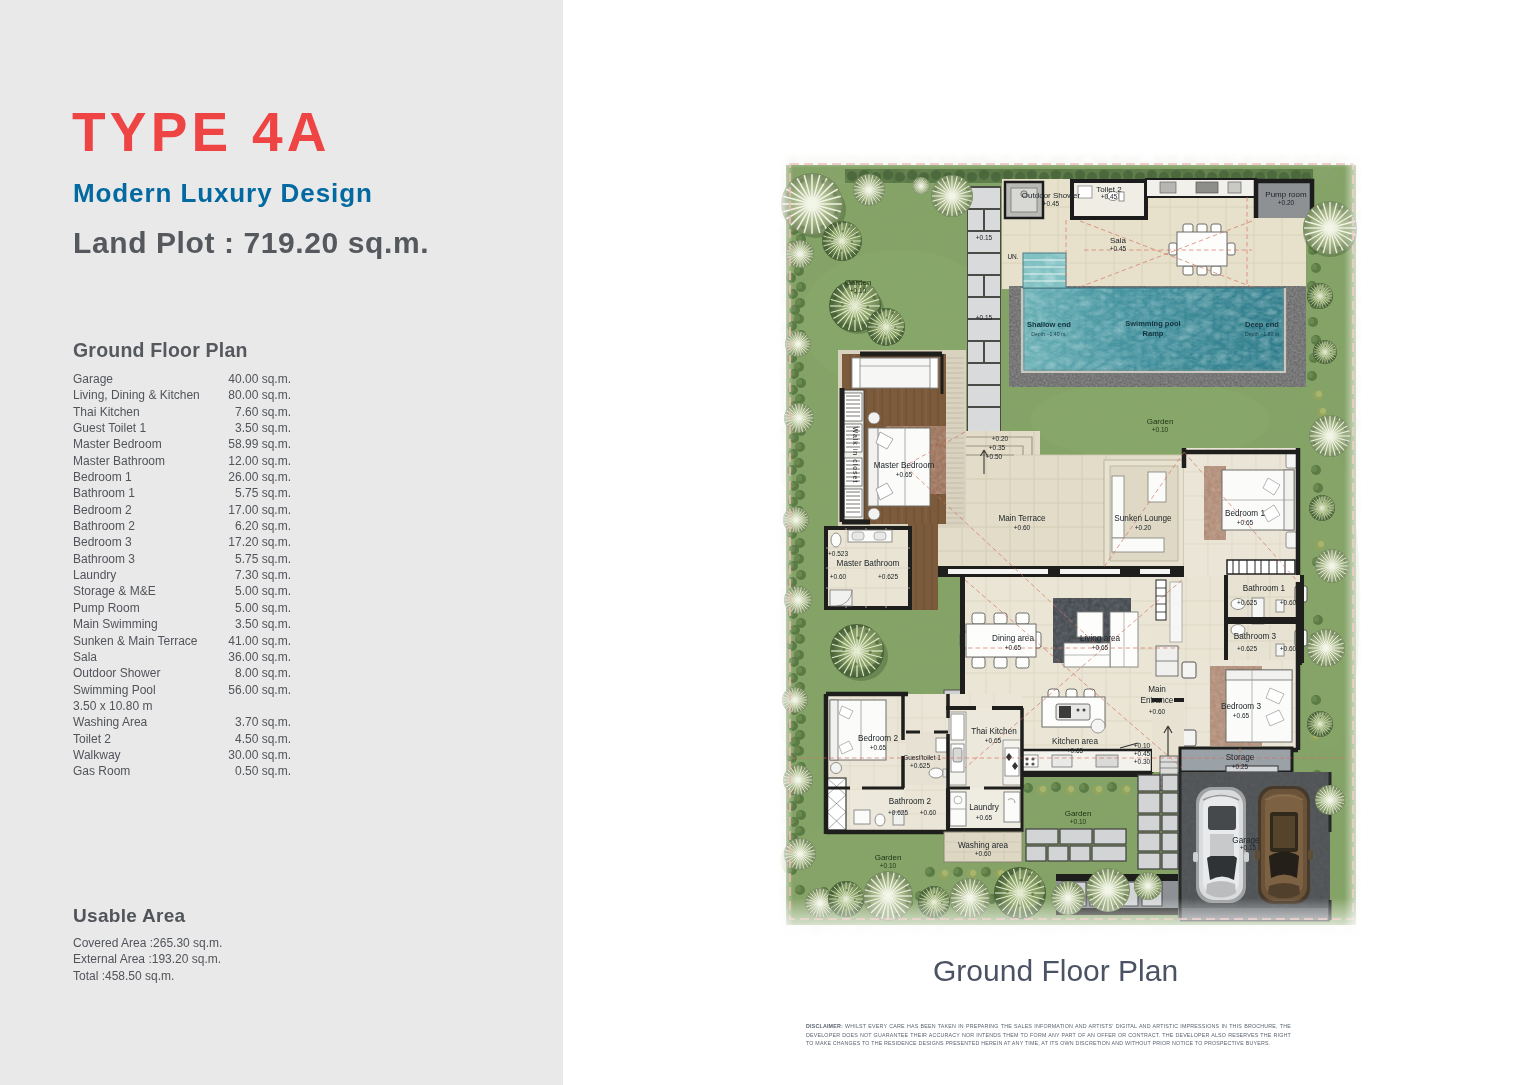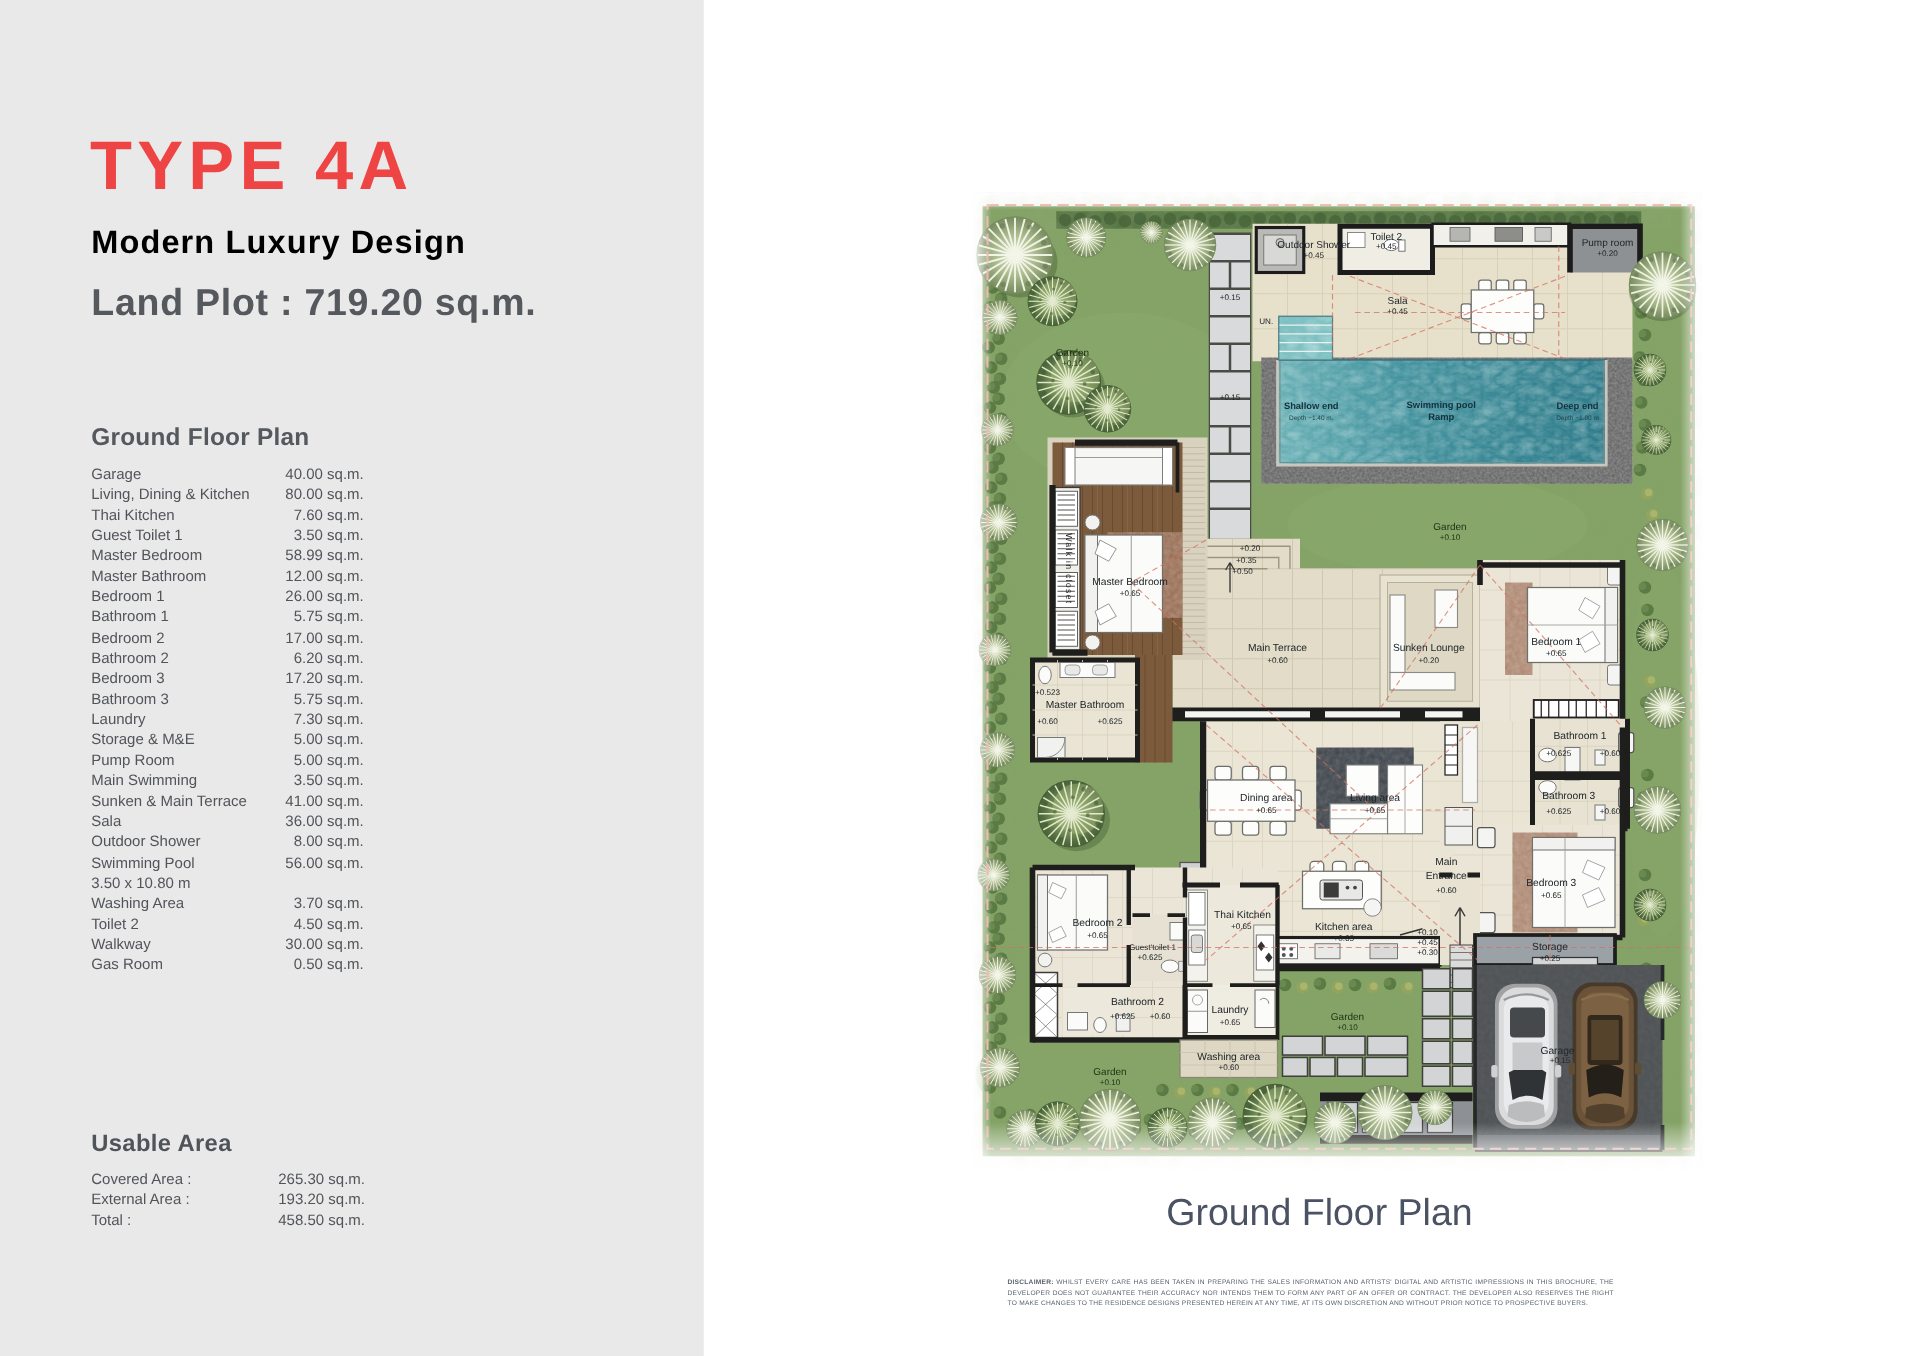--- a/index.html
+++ b/index.html
@@ -1,26 +1,26 @@
 <!DOCTYPE html>
 <html><head>
 <meta charset="utf-8">
 <style>
 html,body{margin:0;padding:0;}
 body{width:1529px;height:1085px;background:#ffffff;font-family:"Liberation Sans",sans-serif;position:relative;overflow:hidden;}
 .sidebar{position:absolute;left:0;top:0;width:563px;height:1085px;background:#e9e9ea;}
 .t1{position:absolute;left:72px;top:100px;font-size:55px;font-weight:bold;letter-spacing:4.2px;color:#ef4444;}
-.t2{position:absolute;left:73px;top:178px;font-size:26px;font-weight:bold;letter-spacing:0.9px;color:#000000;}
+.t2{position:absolute;left:73px;top:178px;font-size:26px;font-weight:bold;letter-spacing:0.9px;color:#0369a1;}
 .t3{position:absolute;left:73px;top:226px;font-size:30px;font-weight:bold;letter-spacing:0.6px;color:#55585d;}
 .h2{position:absolute;left:73px;top:339px;font-size:19.5px;font-weight:bold;letter-spacing:0.2px;color:#55585d;}
 .tbl{position:absolute;left:73px;top:371px;width:218px;font-size:12px;color:#515459;}
 .tbl .r{display:flex;justify-content:space-between;height:16.35px;line-height:16.35px;}
 .h3{position:absolute;left:73px;top:905px;font-size:19px;font-weight:bold;letter-spacing:0.3px;color:#505358;text-align:center;}
 .tbl2{position:absolute;left:73px;top:935px;width:219px;font-size:12px;color:#515459;}
-.tbl2 .r{display:flex;justify-content:space-between;height:16.3px;line-height:16.3px;}
+.tbl2 .r{display:flex;height:16.3px;line-height:16.3px;}
 .title{position:absolute;left:933px;top:954px;font-size:30px;letter-spacing:0px;color:#4a5263;}
 .disc{position:absolute;left:806px;top:1022px;width:485px;font-size:5.3px;line-height:8.6px;color:#5a6370;text-align:justify;letter-spacing:0.2px;}
 </style>
 </head>
 <body>
 <div class="sidebar"></div>
 <div class="t1">TYPE 4A</div>
 <div class="t2">Modern Luxury Design</div>
 <div class="t3">Land Plot : 719.20 sq.m.</div>
 <div class="h2">Ground Floor Plan</div>

